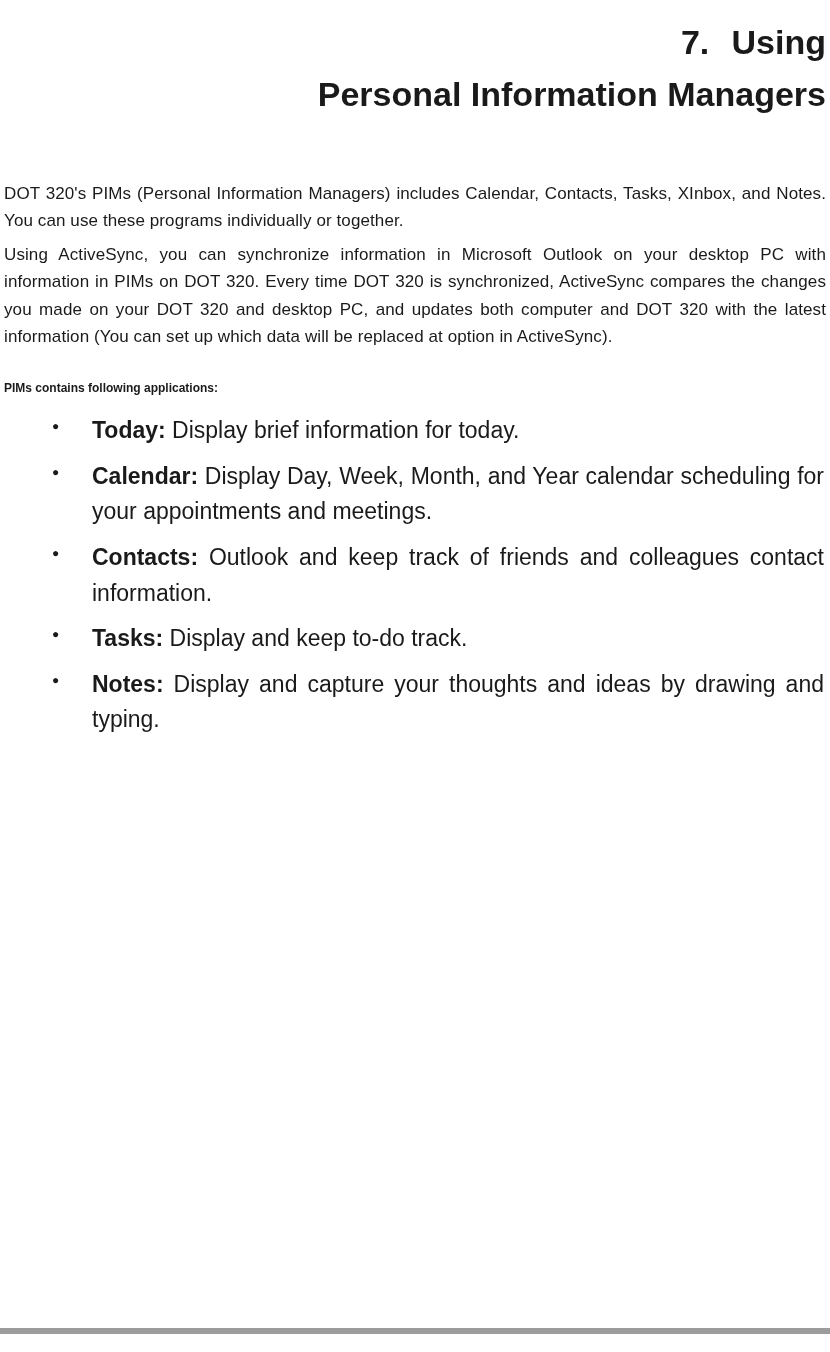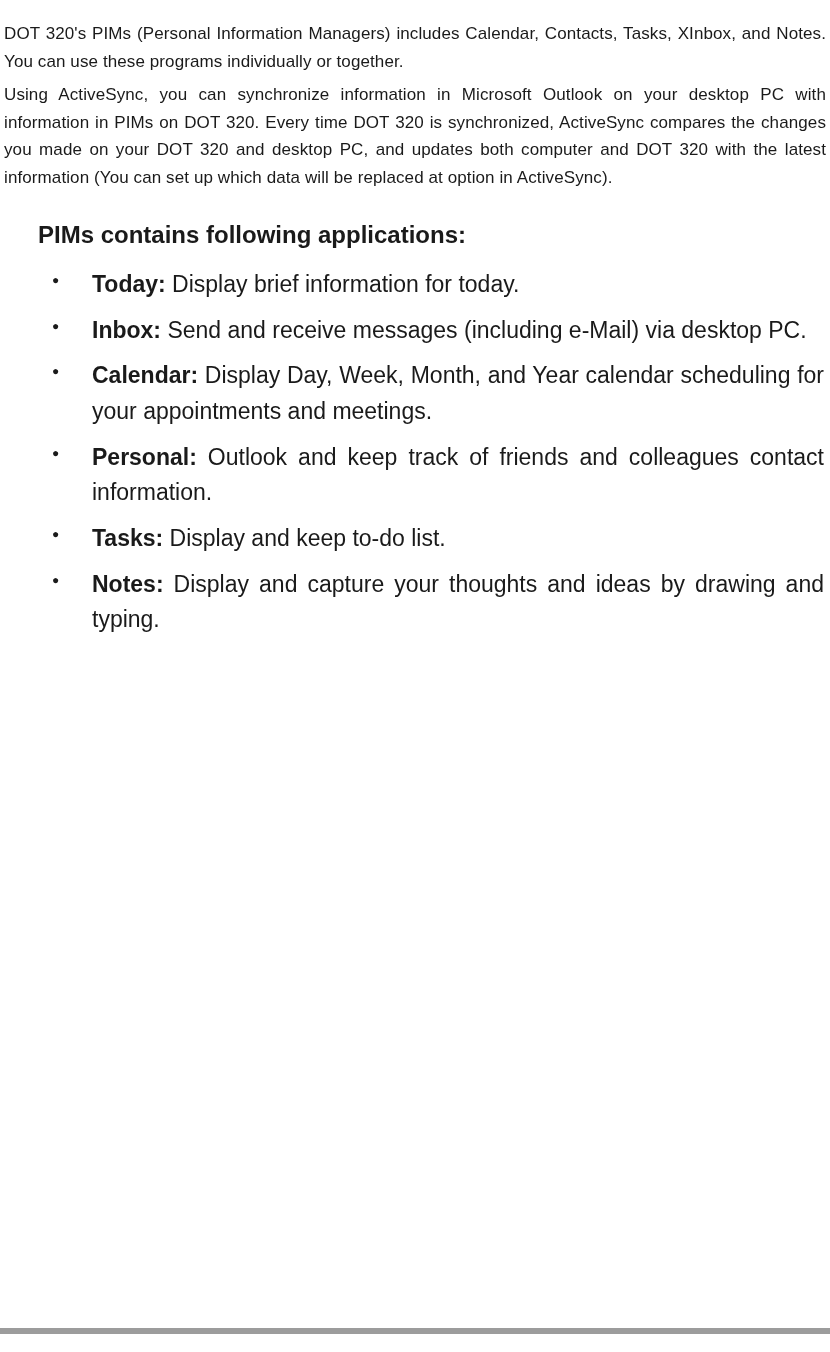--- a/index.html
+++ b/index.html
@@ -42,25 +42,24 @@
       font-size: 17px;
       line-height: 1.62;
       text-align: justify;
       margin-bottom: 6px;
       letter-spacing: 0.1px;
     }
     .para + .para {
       margin-top: 5px;
     }
     .subheading {
-      font-size: 24px;
+      font-size: 12px;
       font-weight: 700;
       margin-top: 30px;
       margin-bottom: 18px;
-      margin-left: 34px;
     }
     ul.apps {
       list-style: none;
       padding-left: 48px;
       padding-right: 2px;
     }
     ul.apps li {
       position: relative;
       font-size: 23px;
       line-height: 1.55;
@@ -86,41 +85,44 @@
       width: 100%;
       height: 6px;
       background: #9c9c9c;
     }
   </style>
 </head>
 <body>
 
 <div class="content">
 
+  <div class="chapter-heading">
+    <span class="chap-num">7.</span>
+    <span>&nbsp;&nbsp;&nbsp;</span>
+    <span class="chap-title-top">Using</span>
+    <span class="chap-title-bottom">Personal Information Managers</span>
+  </div>
 
   <p class="para">DOT 320's PIMs (Personal Information Managers) includes Calendar, Contacts, Tasks, XInbox, and Notes. You can use these programs individually or together.</p>
   <p class="para">Using ActiveSync, you can synchronize information in Microsoft Outlook on your desktop PC with information in PIMs on DOT 320. Every time DOT 320 is synchronized, ActiveSync compares the changes you made on your DOT 320 and desktop PC, and updates both computer and DOT 320 with the latest information (You can set up which data will be replaced at option in ActiveSync).</p>
 
   <h2 class="subheading">PIMs contains following applications:</h2>
 
   <ul class="apps">
     <li>
       <span class="label">Today:</span><span> Display brief information for today.</span>
     </li>
     <li>
-      <span class="label">Inbox:</span><span> Send and receive messages (including e-Mail) via desktop PC.</span>
-    </li>
-    <li>
       <span class="label">Calendar:</span><span> Display Day, Week, Month, and Year calendar scheduling for your appointments and meetings.</span>
     </li>
     <li>
-      <span class="label">Personal:</span><span> Outlook and keep track of friends and colleagues contact information.</span>
+      <span class="label">Contacts:</span><span> Outlook and keep track of friends and colleagues contact information.</span>
     </li>
     <li>
-      <span class="label">Tasks:</span><span> Display and keep to-do list.</span>
+      <span class="label">Tasks:</span><span> Display and keep to-do track.</span>
     </li>
     <li>
       <span class="label">Notes:</span><span> Display and capture your thoughts and ideas by drawing and typing.</span>
     </li>
   </ul>
 
 </div>
 
 <div class="footer-bar"></div>
 

